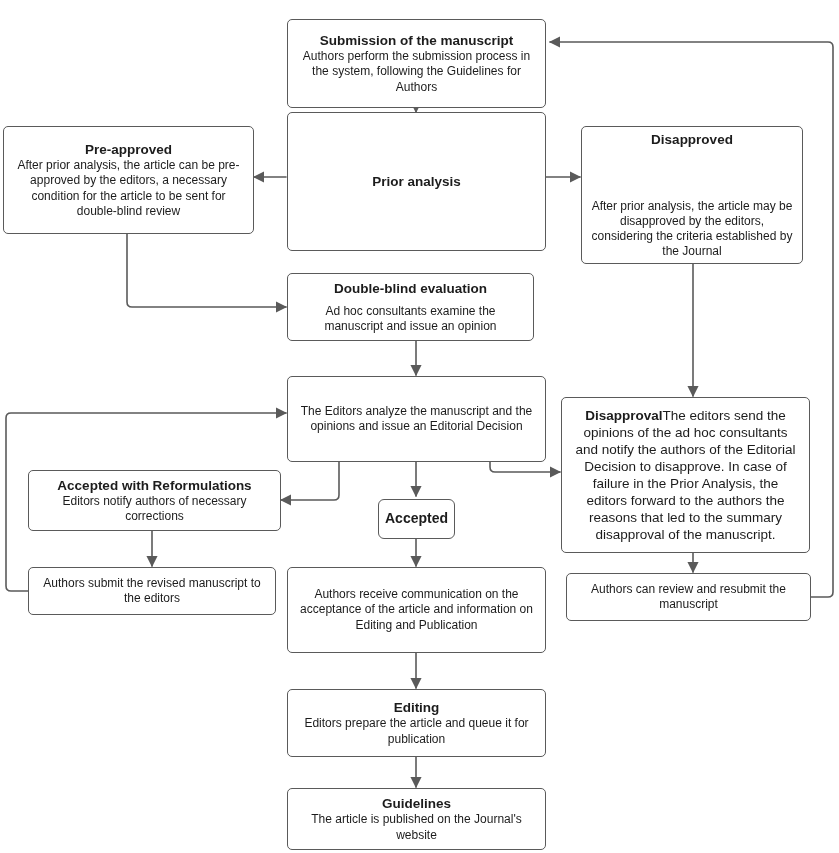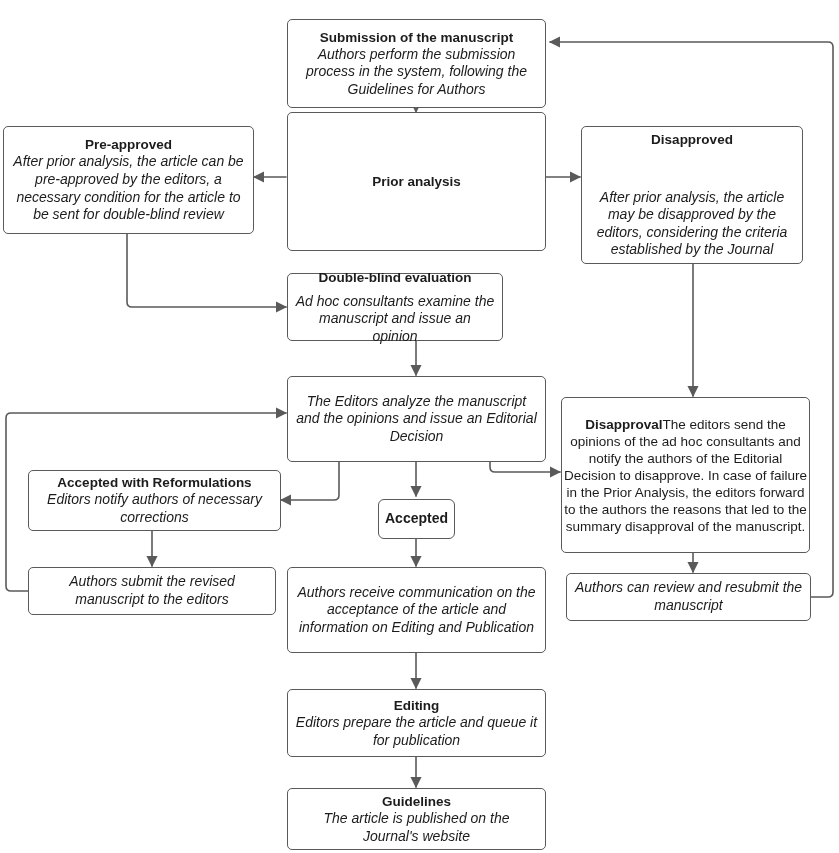--- a/index.html
+++ b/index.html
@@ -39,26 +39,25 @@
     color: #1c1c1c;
     line-height: 1.26;
     padding: 4px 7px;
   }
   .node .title {
     font-weight: bold;
     font-size: 13.5px;
     font-style: normal;
   }
   .node .desc {
-    font-style: italic;
-    font-size: 14px;
+    font-size: 12px;
   }
   .node.inline-head {
     display: block;
-    padding: 6px 1px;
+    padding: 6px 9px;
   }
   .node.inline-head .para {
     font-size: 13.5px;
     font-style: normal;
     text-align: center;
   }
   .node.inline-head .para b {
     font-weight: bold;
   }
   .node.pill {
@@ -127,21 +126,21 @@
   <div class="node" style="left:3px; top:126px; width:251px; height:108px;">
     <div class="title">Pre-approved</div>
     <div class="desc">After prior analysis, the article can be pre-approved by the editors, a necessary condition for the article to be sent for double-blind review</div>
   </div>
 
   <div class="node" style="left:581px; top:126px; width:222px; height:138px;justify-content:space-between;">
     <div class="title">Disapproved</div>
     <div class="desc">After prior analysis, the article may be disapproved by the editors, considering the criteria established by the Journal</div>
   </div>
 
-  <div class="node" style="left:287px; top:273px; width:216px; height:68px;gap:7px;">
+  <div class="node" style="left:287px; top:273px; width:247px; height:68px;gap:7px;">
     <div class="title">Double-blind evaluation</div>
     <div class="desc">Ad hoc consultants examine the manuscript and issue an opinion</div>
   </div>
 
   <div class="node" style="left:287px; top:376px; width:259px; height:86px;">
     <div class="desc">The Editors analyze the manuscript and the opinions and issue an Editorial Decision</div>
   </div>
 
   <div class="node inline-head" style="left:561px; top:397px; width:249px; height:156px; display:flex; justify-content:center;">
     <div class="para"><b>Disapproval</b><span>The editors send the opinions of the ad hoc consultants and notify the authors of the Editorial Decision to disapprove. In case of failure in the Prior Analysis, the editors forward to the authors the reasons that led to the summary disapproval of the manuscript.</span></div>

